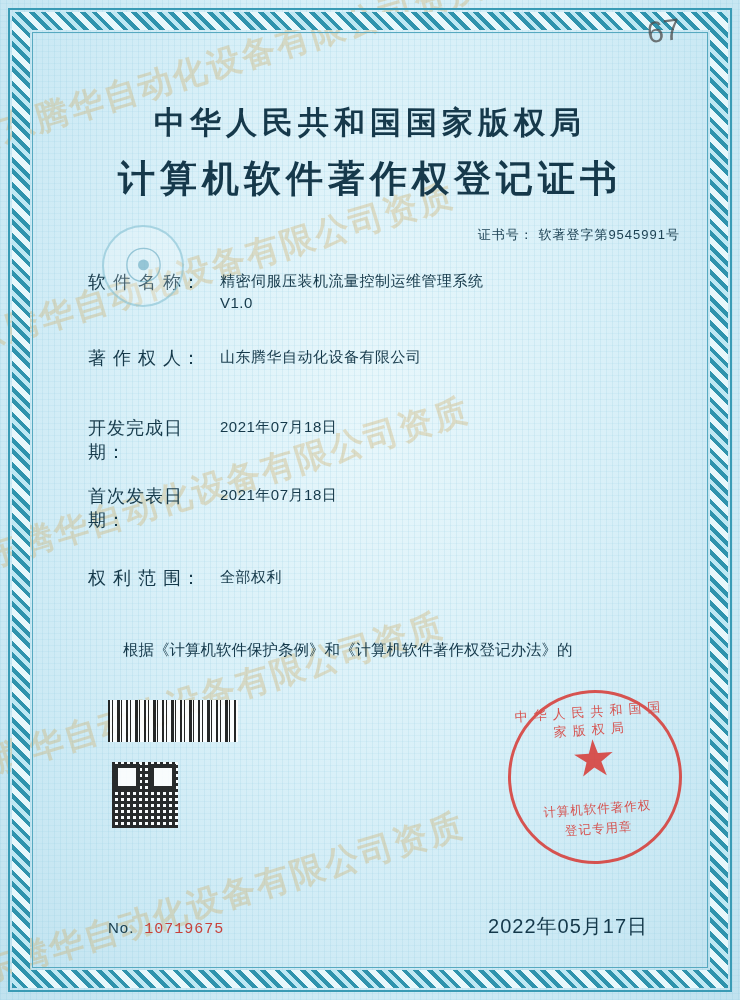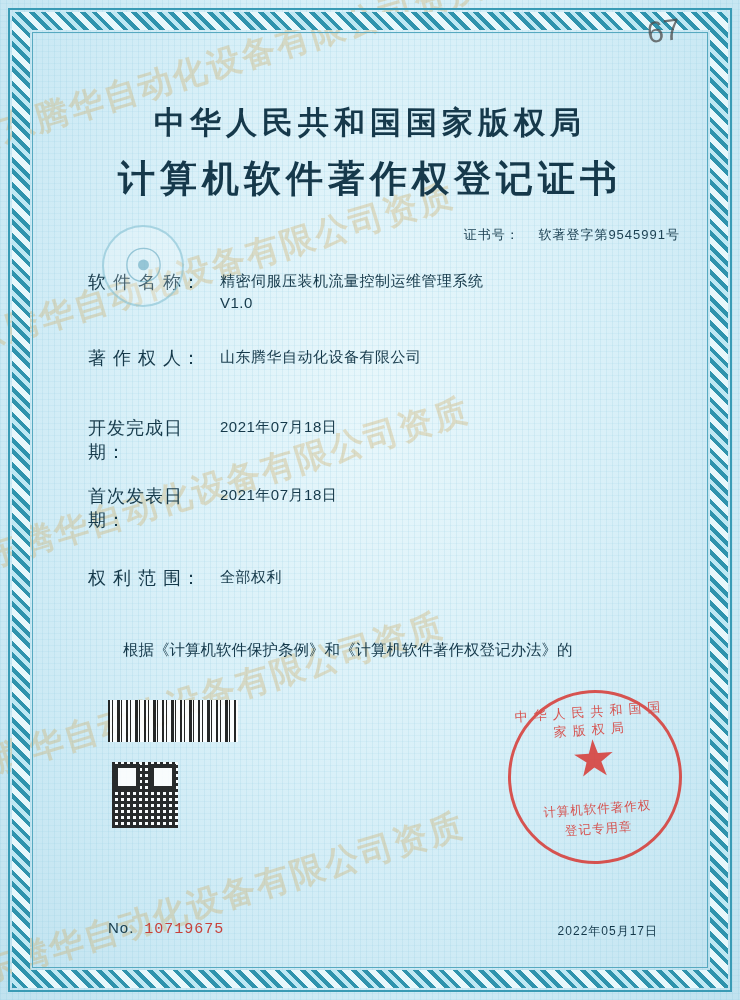--- a/index.html
+++ b/index.html
@@ -118,21 +118,21 @@
 
   .cert-no {
     margin-top: 22px;
     text-align: right;
     padding-right: 20px;
     font-size: 13px;
     color: #1d4254;
     letter-spacing: 1px;
     font-family: "Liberation Sans", "DejaVu Sans", sans-serif;
   }
-  .cert-no .label { margin-right: 14px; }
+  .cert-no .label { margin-right: 0; }
 
   
   .emblem {
     position: absolute;
     left: 62px;
     top: 185px;
     width: 78px;
     height: 78px;
     border-radius: 50%;
     border: 2px solid rgba(120,185,205,0.55);
@@ -260,23 +260,23 @@
     bottom: 62px;
     font-size: 15px;
     color: #c8423b;
     font-family: "Liberation Mono", "DejaVu Sans Mono", monospace;
     letter-spacing: 1px;
   }
   .serial .pre { color: #1b4152; font-family: "Liberation Sans", "DejaVu Sans", sans-serif; }
 
   .issue-date {
     position: absolute;
-    right: 82px;
+    right: 92px;
     bottom: 60px;
-    font-size: 12px;
+    font-size: 20px;
     color: #14384a;
     font-family: "Liberation Sans", "DejaVu Sans", sans-serif;
     letter-spacing: 1px;
   }
 </style>
 </head>
 <body>
 
 <div class="cert">
 

